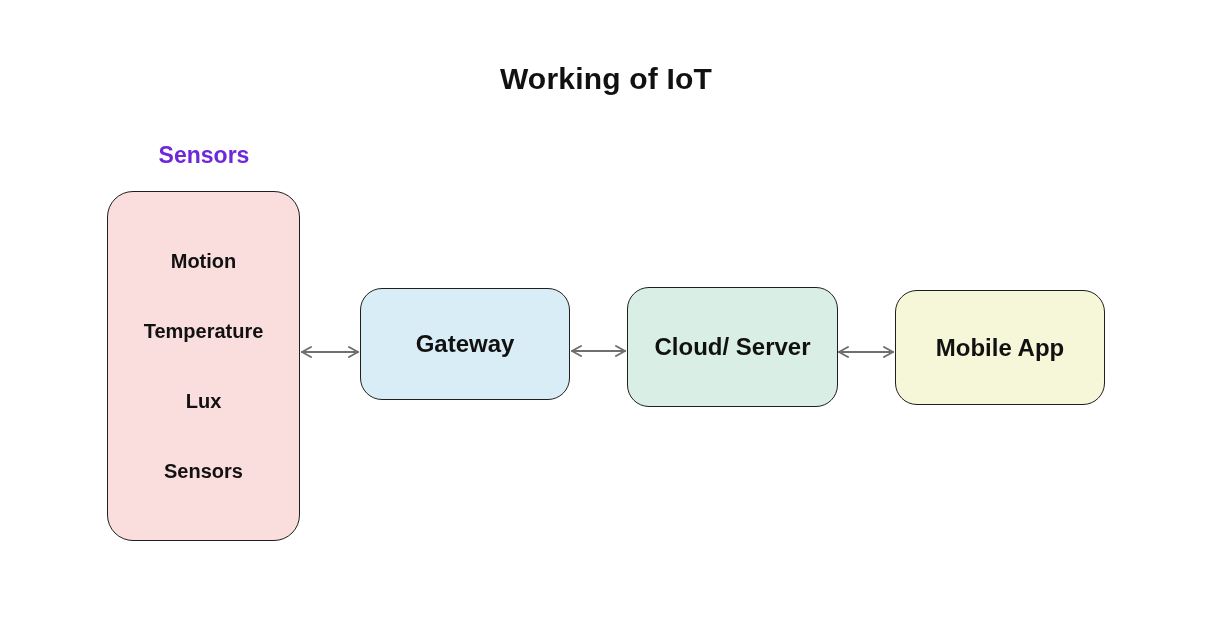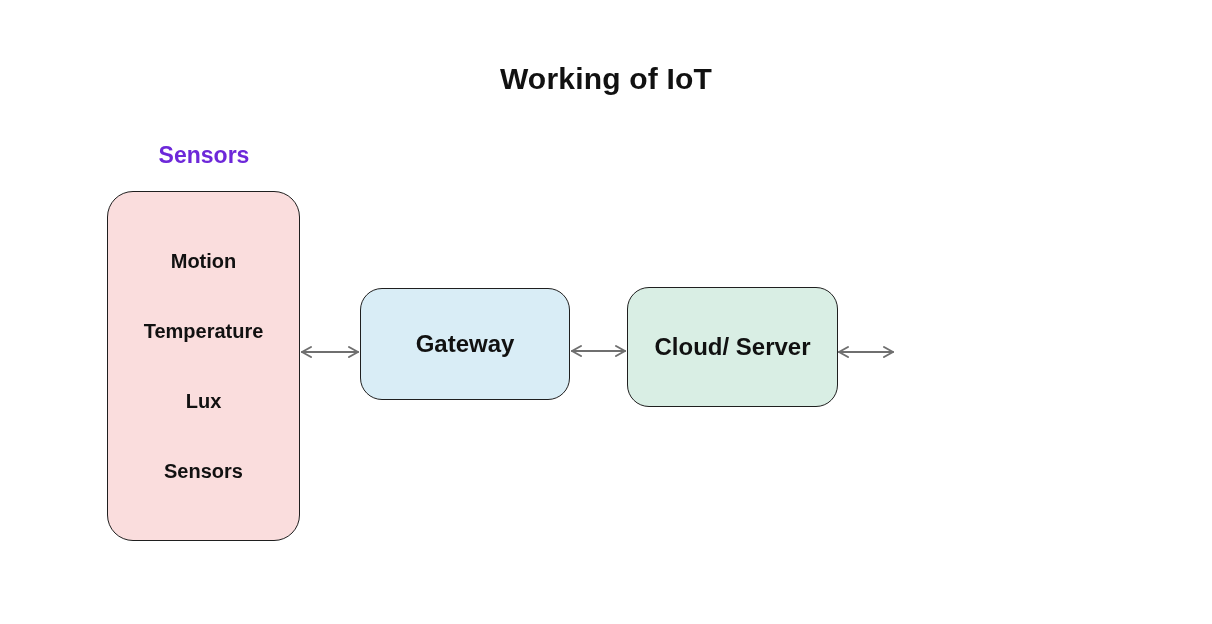--- a/index.html
+++ b/index.html
@@ -95,20 +95,23 @@
   </div>
 
   <div class="node gateway-box" style="background: rgb(217, 237, 246);">
     <div class="node-label">Gateway</div>
   </div>
 
   <div class="node cloud-box" style="background: rgb(217, 238, 228);">
     <div class="node-label">Cloud/ Server</div>
   </div>
 
+  <div class="node mobile-box" style="background: rgb(246, 246, 217);">
+    <div class="node-label">Mobile App</div>
+  </div>
 
   <svg class="arrow-layer" viewBox="0 0 1212 624" xmlns="http://www.w3.org/2000/svg">
     <g fill="none" stroke-width="2" stroke-linecap="round" stroke-linejoin="round">
       <line x1="302" y1="352" x2="358" y2="352" stroke="#6f6f6f"></line>
       <path d="M311 347 L302 352 L311 357" stroke="#6f6f6f"></path>
       <path d="M349 347 L358 352 L349 357" stroke="#6f6f6f"></path>
     </g>
     <g fill="none" stroke-width="2" stroke-linecap="round" stroke-linejoin="round">
       <line x1="572" y1="351" x2="625" y2="351" stroke="#6f6f6f"></line>
       <path d="M581 346 L572 351 L581 356" stroke="#6f6f6f"></path>

